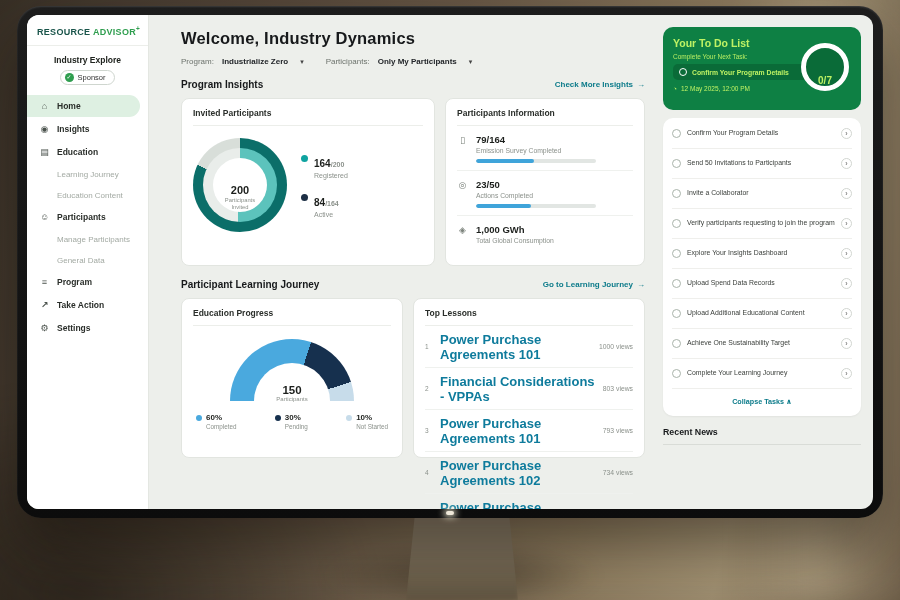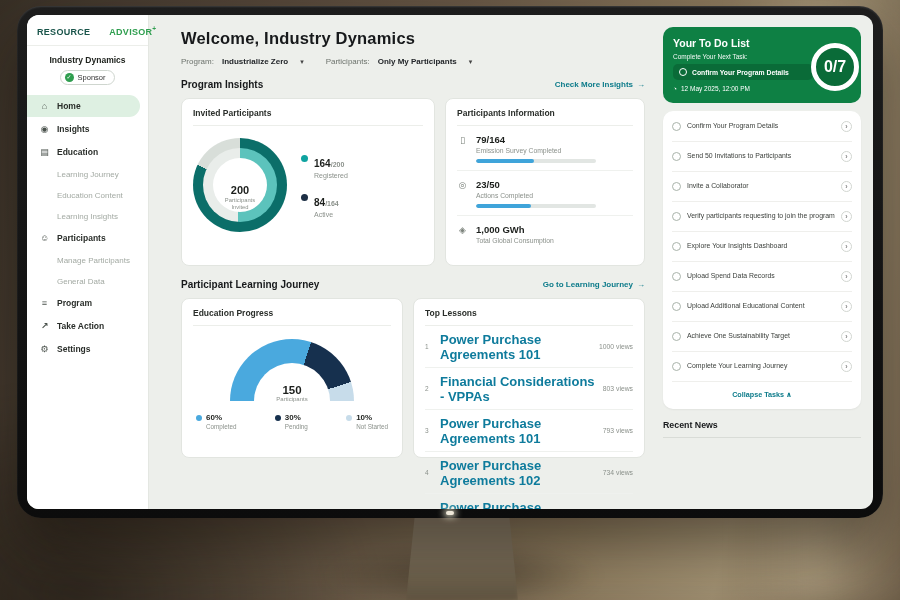--- a/index.html
+++ b/index.html
@@ -100,29 +100,29 @@
 
   .card.lessons { flex:1; height:160px; }
   .lesson-row { display:flex; align-items:center; gap:7px; padding:5.5px 0; border-bottom:1px solid #eff1ee; }
   .lesson-row:last-child { border-bottom:none; }
   .l-rank { font-size:6.5px; color:#8b918b; width:8px; }
   .l-title { flex:1; font-size:13px; font-weight:bold; }
   .l-views { font-size:6.8px; color:#8b918b; }
 
   
   .right { width:214px; padding:12px 12px 0 4px; flex-shrink:0; }
-  .todo-card { border-radius:10px; padding:10px 10px 11px; color:#ffffff; position:relative; }
+  .todo-card { border-radius:10px; padding:10px 10px 18px; color:#bef264; position:relative; }
   .todo-title { font-size:10.5px; font-weight:bold; }
   .todo-sub { font-size:6.5px; margin-top:4px; opacity:.95; }
   .todo-next { display:flex; align-items:center; gap:5px; border-radius:5px; padding:4px 6px; margin-top:4px; width:140px; }
   .tn-check { width:8px; height:8px; border:1px solid #fff; border-radius:50%; flex-shrink:0; }
   .tn-label { font-size:6.8px; font-weight:bold; }
   .todo-due { display:flex; gap:4px; font-size:6.5px; margin-top:5px; align-items:center; }
-  .todo-ring { position:absolute; right:2px; top:16px; width:48px; height:48px; border-radius:50%;
-        border:5px solid #fff; display:flex; align-items:center; justify-content:center; font-size:16px; font-weight:bold; }
+  .todo-ring { position:absolute; right:12px; top:16px; width:48px; height:48px; border-radius:50%;
+        border:5px solid #fff; display:flex; align-items:flex-end; justify-content:center; font-size:10px; font-weight:bold; }
 
   .tasks-card { background:#fff; border-radius:10px; margin-top:8px; padding:1px 9px; box-shadow:0 1px 2px rgba(0,0,0,.05); }
   .task-row { display:flex; align-items:center; gap:6px; padding:9px 0; border-bottom:1px solid #efefec; }
   .t-check { width:9px; height:9px; border:1px solid #a9b3aa; border-radius:50%; flex-shrink:0; }
   .t-label { flex:1; font-size:6.9px; color:#3a3e3a; line-height:1.3; }
   .t-chev { width:11px; height:11px; border:1px solid #d2d6d1; border-radius:50%; font-size:7px; color:#555;
         display:flex; align-items:center; justify-content:center; flex-shrink:0; }
   .collapse { text-align:center; padding:8px 0 9px; font-size:7.2px; font-weight:bold; }
   .recent { margin-top:11px; font-size:8.8px; font-weight:bold; color:#17191b; padding-bottom:7px; border-bottom:1px solid #d9dcd7; }
 </style>
@@ -136,23 +136,23 @@
 <div class="stand"></div>
 <div class="vignette"></div>
 
 <div class="monitor">
   <div class="screen">
     <div class="app">
 
       <aside class="sidebar">
         <div class="logo">
           <span style="color: rgb(25, 84, 74);">RESOURCE</span>
-          <span style="color: rgb(47, 158, 79); margin-left: 16px;">ADVISOR</span><sup style="color: rgb(47, 158, 79);">+</sup>
-        </div>
-        <div class="org">Industry Dynamics</div>
+          <span style="color: rgb(47, 158, 79);">ADVISOR</span><sup style="color: rgb(47, 158, 79);">+</sup>
+        </div>
+        <div class="org">Industry Explore</div>
         <div class="sponsor">
           <span class="sp-ic" style="background: rgb(47, 158, 79);">✓</span>
           <span>Sponsor</span>
         </div>
 
         <nav class="menu">
           <div class="mi active" style="background: rgb(222, 240, 226);">
             <span class="mi-icon">⌂</span>
             <span>Home</span>
           </div>
@@ -162,23 +162,20 @@
           </div>
           <div class="mi">
             <span class="mi-icon">▤</span>
             <span>Education</span>
           </div>
           <div class="mi sub">
             <span>Learning Journey</span>
           </div>
           <div class="mi sub">
             <span>Education Content</span>
-          </div>
-          <div class="mi sub">
-            <span>Learning Insights</span>
           </div>
           <div class="mi">
             <span class="mi-icon">☺</span>
             <span>Participants</span>
           </div>
           <div class="mi sub">
             <span>Manage Participants</span>
           </div>
           <div class="mi sub">
             <span>General Data</span>

